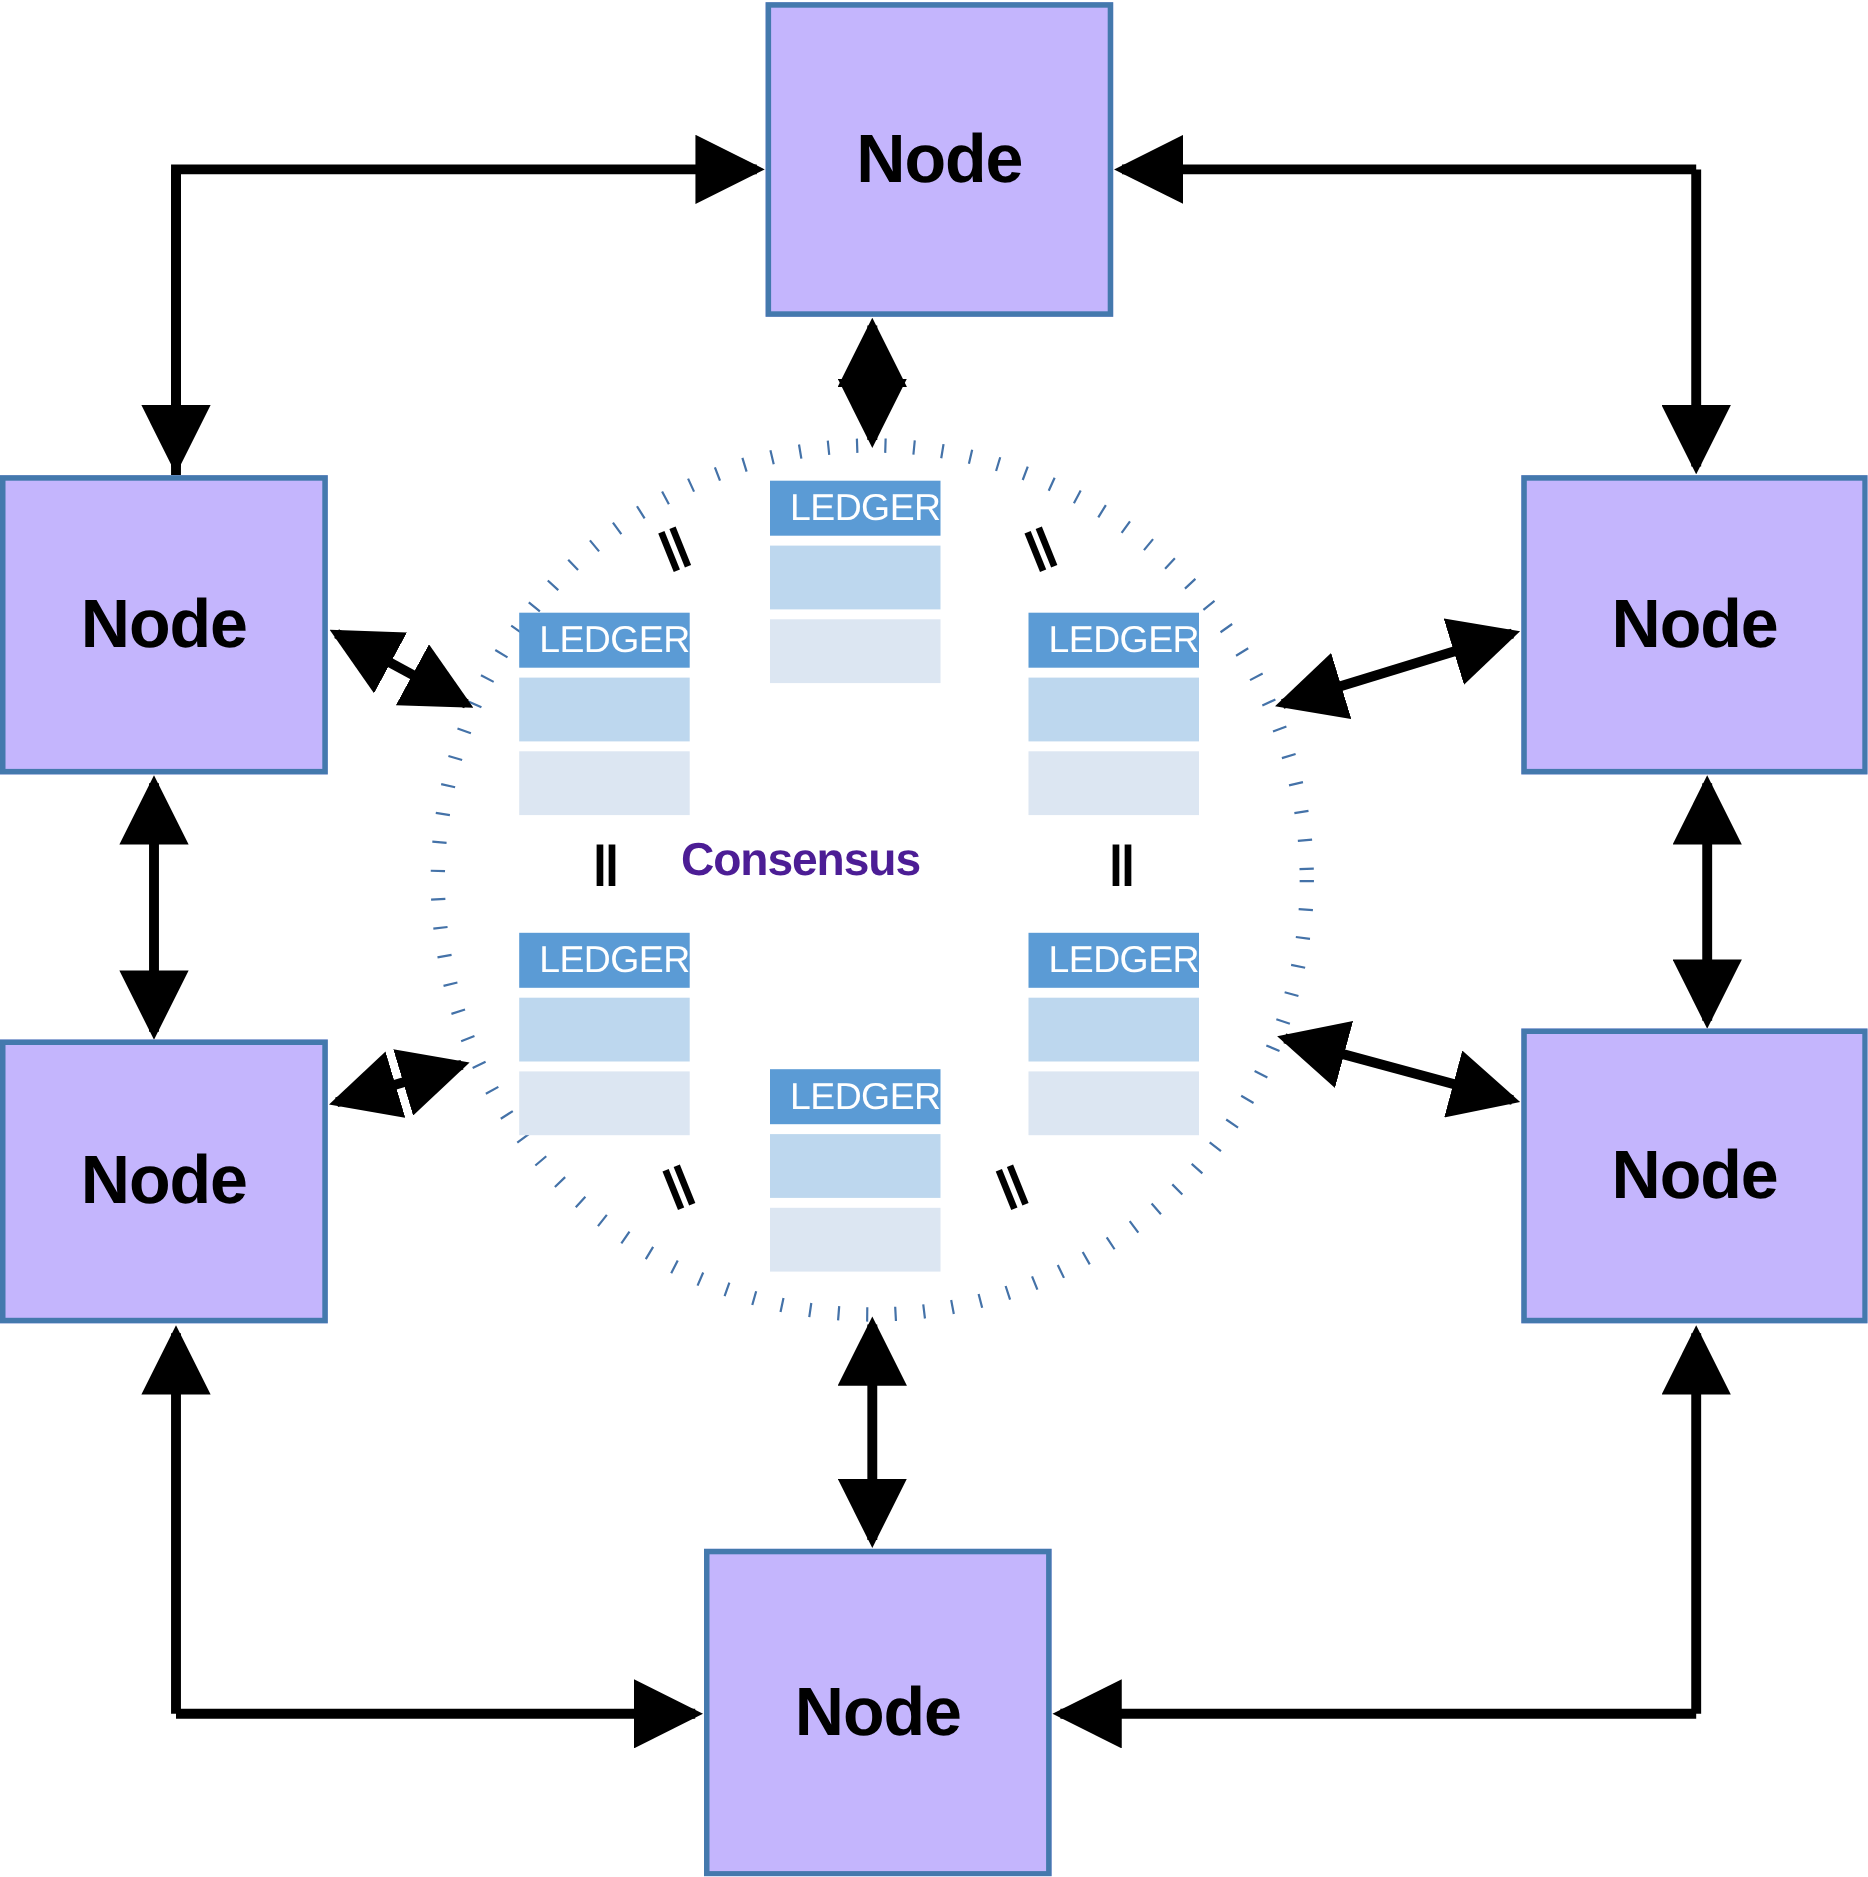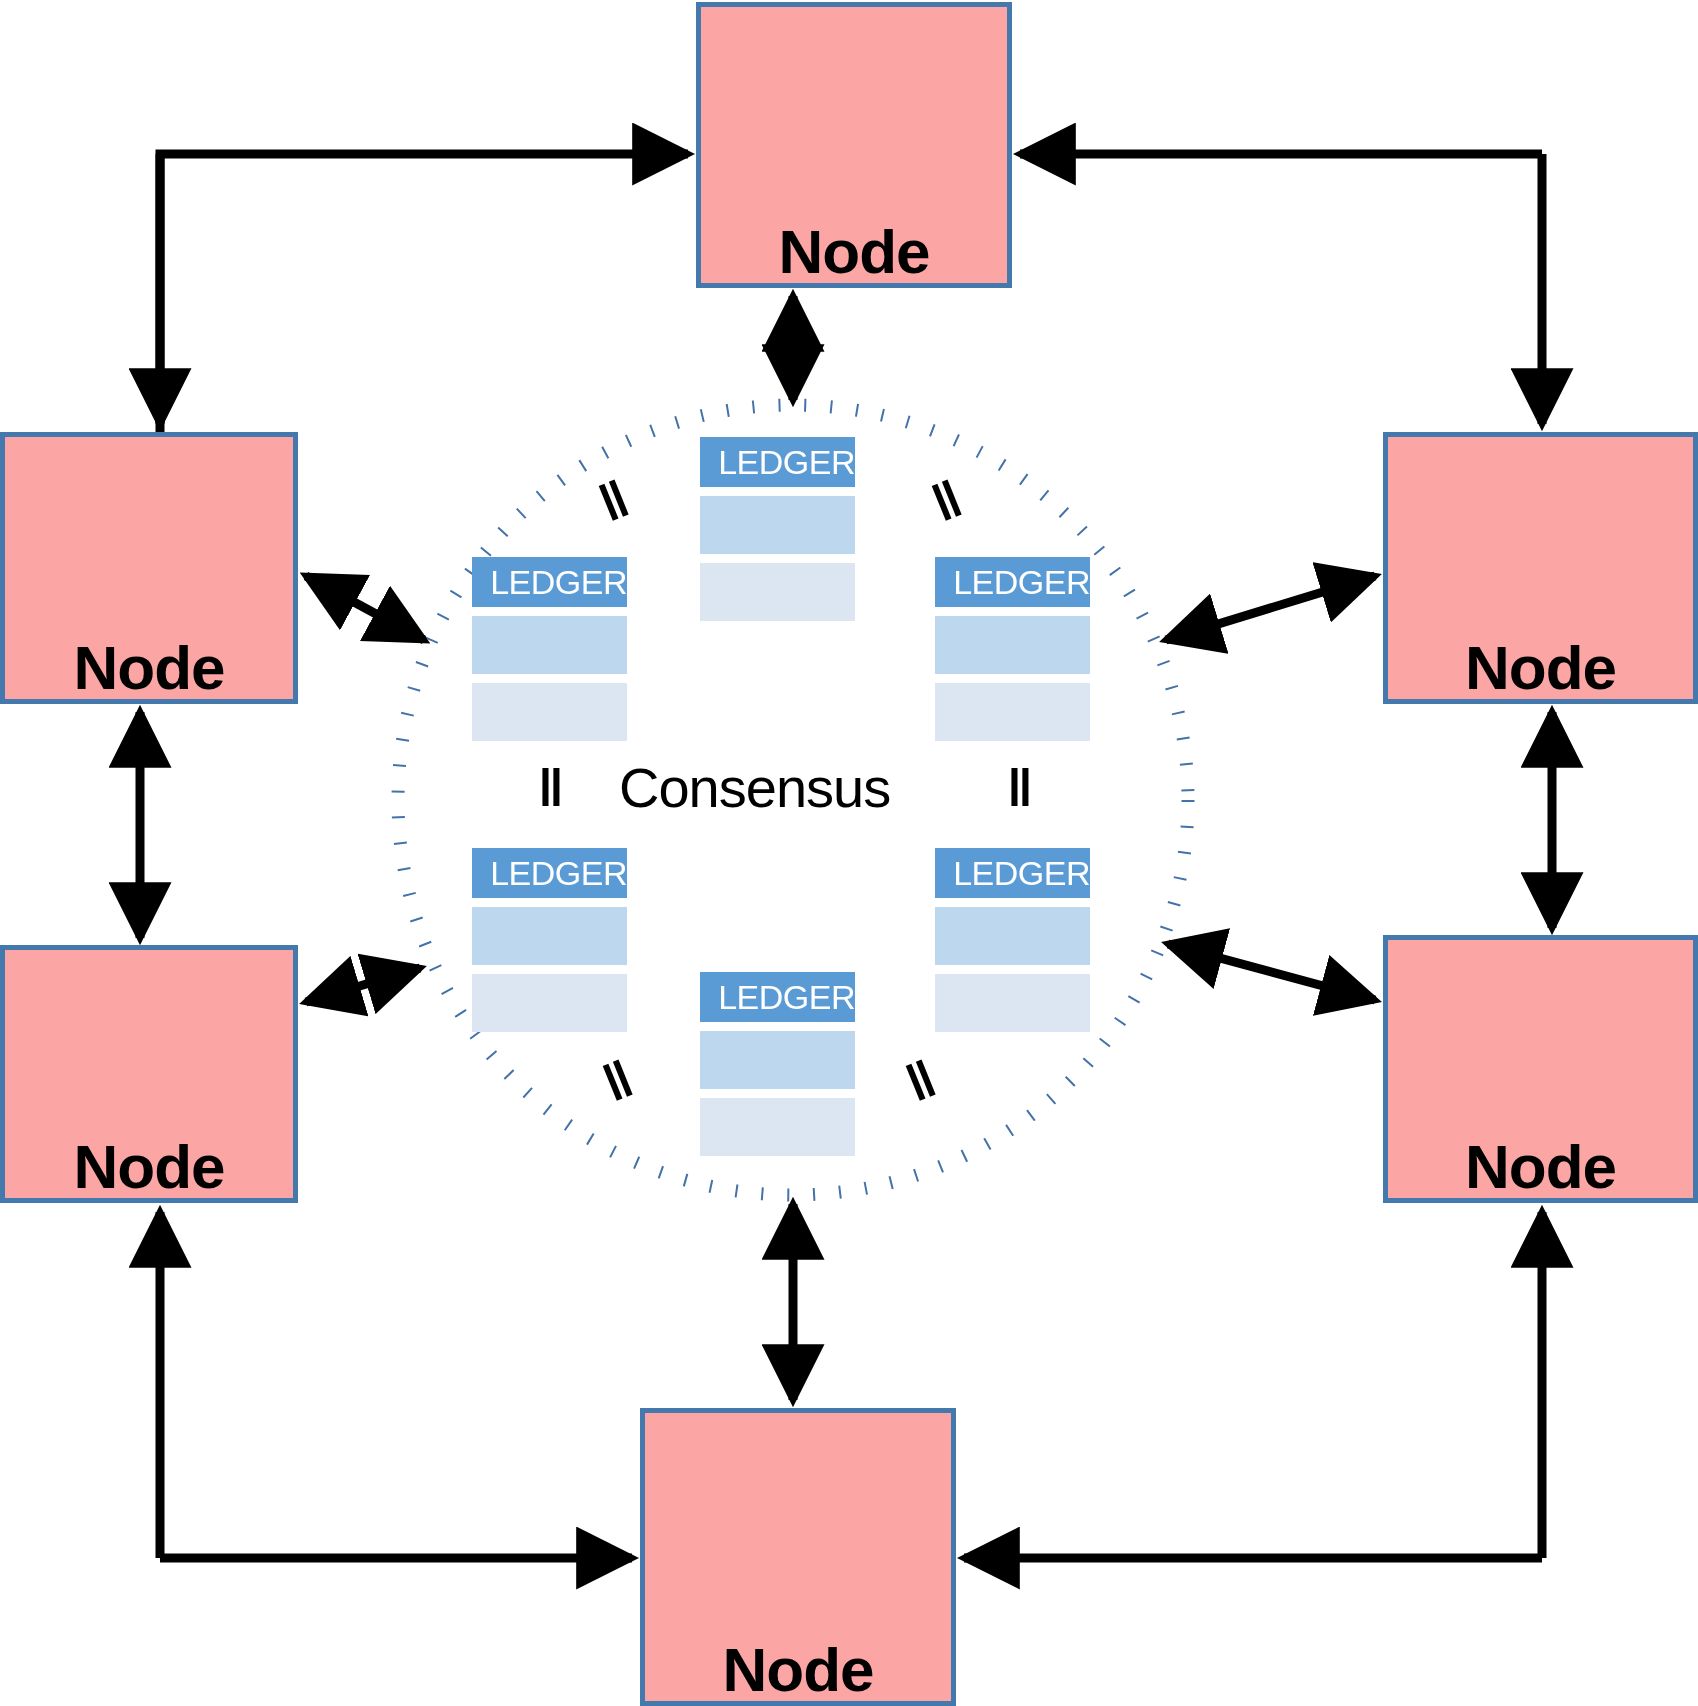--- a/index.html
+++ b/index.html
@@ -20,24 +20,24 @@
   #vector-layer {
     position: absolute;
     left: 0;
     top: 0;
     width: 1698px;
     height: 1706px;
   }
   .node-box {
     position: absolute;
     box-sizing: border-box;
-    background: #fca5a5;
+    background: #c4b5fd;
     border: 5px solid #4479ad;
     display: flex;
-    align-items: flex-end;
+    align-items: center;
     justify-content: center;
   }
   .node-label {
     font-family: "Liberation Sans", sans-serif;
     font-weight: bold;
     font-size: 62px;
     color: #000000;
     letter-spacing: -1px;
     line-height: 1;
     white-space: nowrap;
@@ -63,23 +63,23 @@
     background: #bdd7ee;
   }
   .ledger-bar-2 {
     height: 58px;
     margin-top: 9px;
     background: #dce6f2;
   }
   .consensus-label {
     position: absolute;
     font-family: "Liberation Sans", sans-serif;
-    font-weight: normal;
-    font-size: 56px;
-    color: #000000;
+    font-weight: bold;
+    font-size: 42px;
+    color: #4c1d95;
     white-space: nowrap;
     letter-spacing: -1px;
     line-height: 1;
   }
   .eq-mark {
     position: absolute;
     font-family: "Liberation Sans", sans-serif;
     font-weight: bold;
     font-size: 52px;
     color: #000000;

